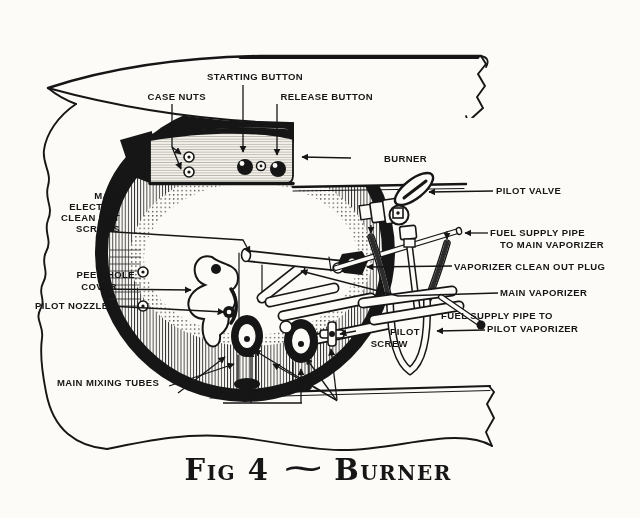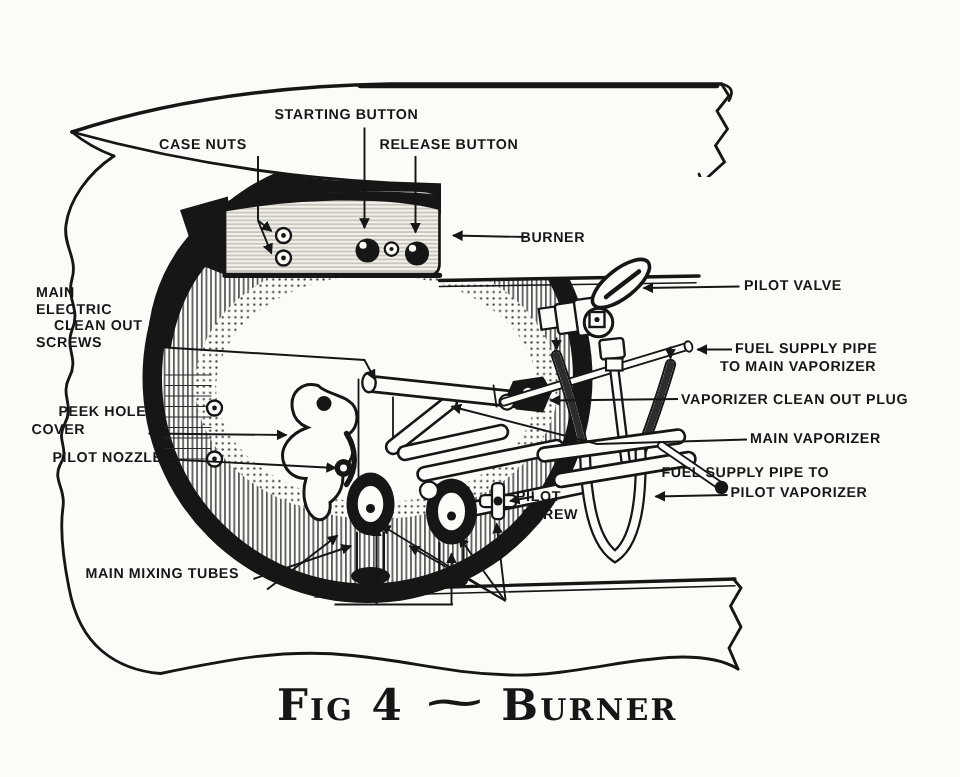--- a/index.html
+++ b/index.html
@@ -1,21 +1,21 @@
 <!DOCTYPE html>
 <html><head>
 <meta charset="utf-8">
 <style>
   html,body{margin:0;padding:0;background:#e8e8e4;}
   .stage{position:relative;width:640px;height:518px;background:#fcfbf7;overflow:hidden;
          font-family:"Liberation Sans",sans-serif;}
   .stage svg{position:absolute;left:0;top:0;}
   .lbl{position:absolute;font-weight:bold;font-size:9.5px;line-height:11px;
        letter-spacing:.4px;color:#161616;white-space:nowrap;}
-  .ctr{text-align:left;}
+  .ctr{text-align:right;}
   .cap{font-family:"DejaVu Serif","Liberation Serif",serif;font-weight:bold;
        font-size:29px;font-variant:small-caps;letter-spacing:1.5px;fill:#161616;}
   .capTilde{font-family:"DejaVu Serif","Liberation Serif",serif;font-weight:bold;
        font-size:20px;fill:#161616;}
   .ik{stroke:#161616;fill:none;stroke-linecap:round;}
   .pw{stroke:#fcfbf7;fill:none;stroke-linecap:round;}
   .ld{stroke:#161616;fill:none;stroke-width:1.3;}
   .fi{fill:#161616;}
   .fp{fill:#fcfbf7;stroke:#161616;}
 </style>
@@ -241,28 +241,28 @@
     <text x="393" y="480" text-anchor="middle" class="cap">Burner</text>
   </g>
 </svg>
 
 <div class="lbl ctr" style="left:183px;top:71px;width:120px">STARTING BUTTON</div>
 <div class="lbl ctr" style="left:106px;top:91px;width:100px">CASE NUTS</div>
 <div class="lbl ctr" style="left:253px;top:91px;width:120px">RELEASE BUTTON</div>
 <div class="lbl ctr" style="left:347px;top:153px;width:80px">BURNER</div>
 <div class="lbl" style="left:496px;top:185px">PILOT VALVE</div>
 <div class="lbl" style="left:490px;top:227px">FUEL SUPPLY PIPE</div>
-<div class="lbl" style="left:480px;top:239px">TO MAIN VAPORIZER</div>
+<div class="lbl" style="left:500px;top:239px">TO MAIN VAPORIZER</div>
 <div class="lbl" style="left:454px;top:261px">VAPORIZER CLEAN OUT PLUG</div>
 <div class="lbl" style="left:500px;top:287px">MAIN VAPORIZER</div>
 <div class="lbl" style="left:441px;top:310px">FUEL SUPPLY PIPE TO</div>
 <div class="lbl" style="left:487px;top:323px">PILOT VAPORIZER</div>
-<div class="lbl ctr" style="left:344px;top:326px;width:60px">PILOT</div>
+<div class="lbl ctr" style="left:360px;top:326px;width:60px">PILOT</div>
 <div class="lbl ctr" style="left:348px;top:338px;width:60px">SCREW</div>
 <div class="lbl ctr" style="left:24px;top:190px;width:96px">MAIN</div>
 <div class="lbl ctr" style="left:24px;top:201px;width:96px">ELECTRIC</div>
-<div class="lbl ctr" style="left:36px;top:212px;width:96px">CLEAN OUT</div>
+<div class="lbl ctr" style="left:24px;top:212px;width:96px">CLEAN OUT</div>
 <div class="lbl ctr" style="left:24px;top:223px;width:96px">SCREWS</div>
 <div class="lbl ctr" style="left:39px;top:269px;width:96px">PEEK HOLE</div>
 <div class="lbl ctr" style="left:21px;top:281px;width:96px">COVER</div>
 <div class="lbl" style="left:35px;top:300px">PILOT NOZZLE</div>
 <div class="lbl" style="left:57px;top:377px">MAIN MIXING TUBES</div>
 </div>
 
 </body></html>

